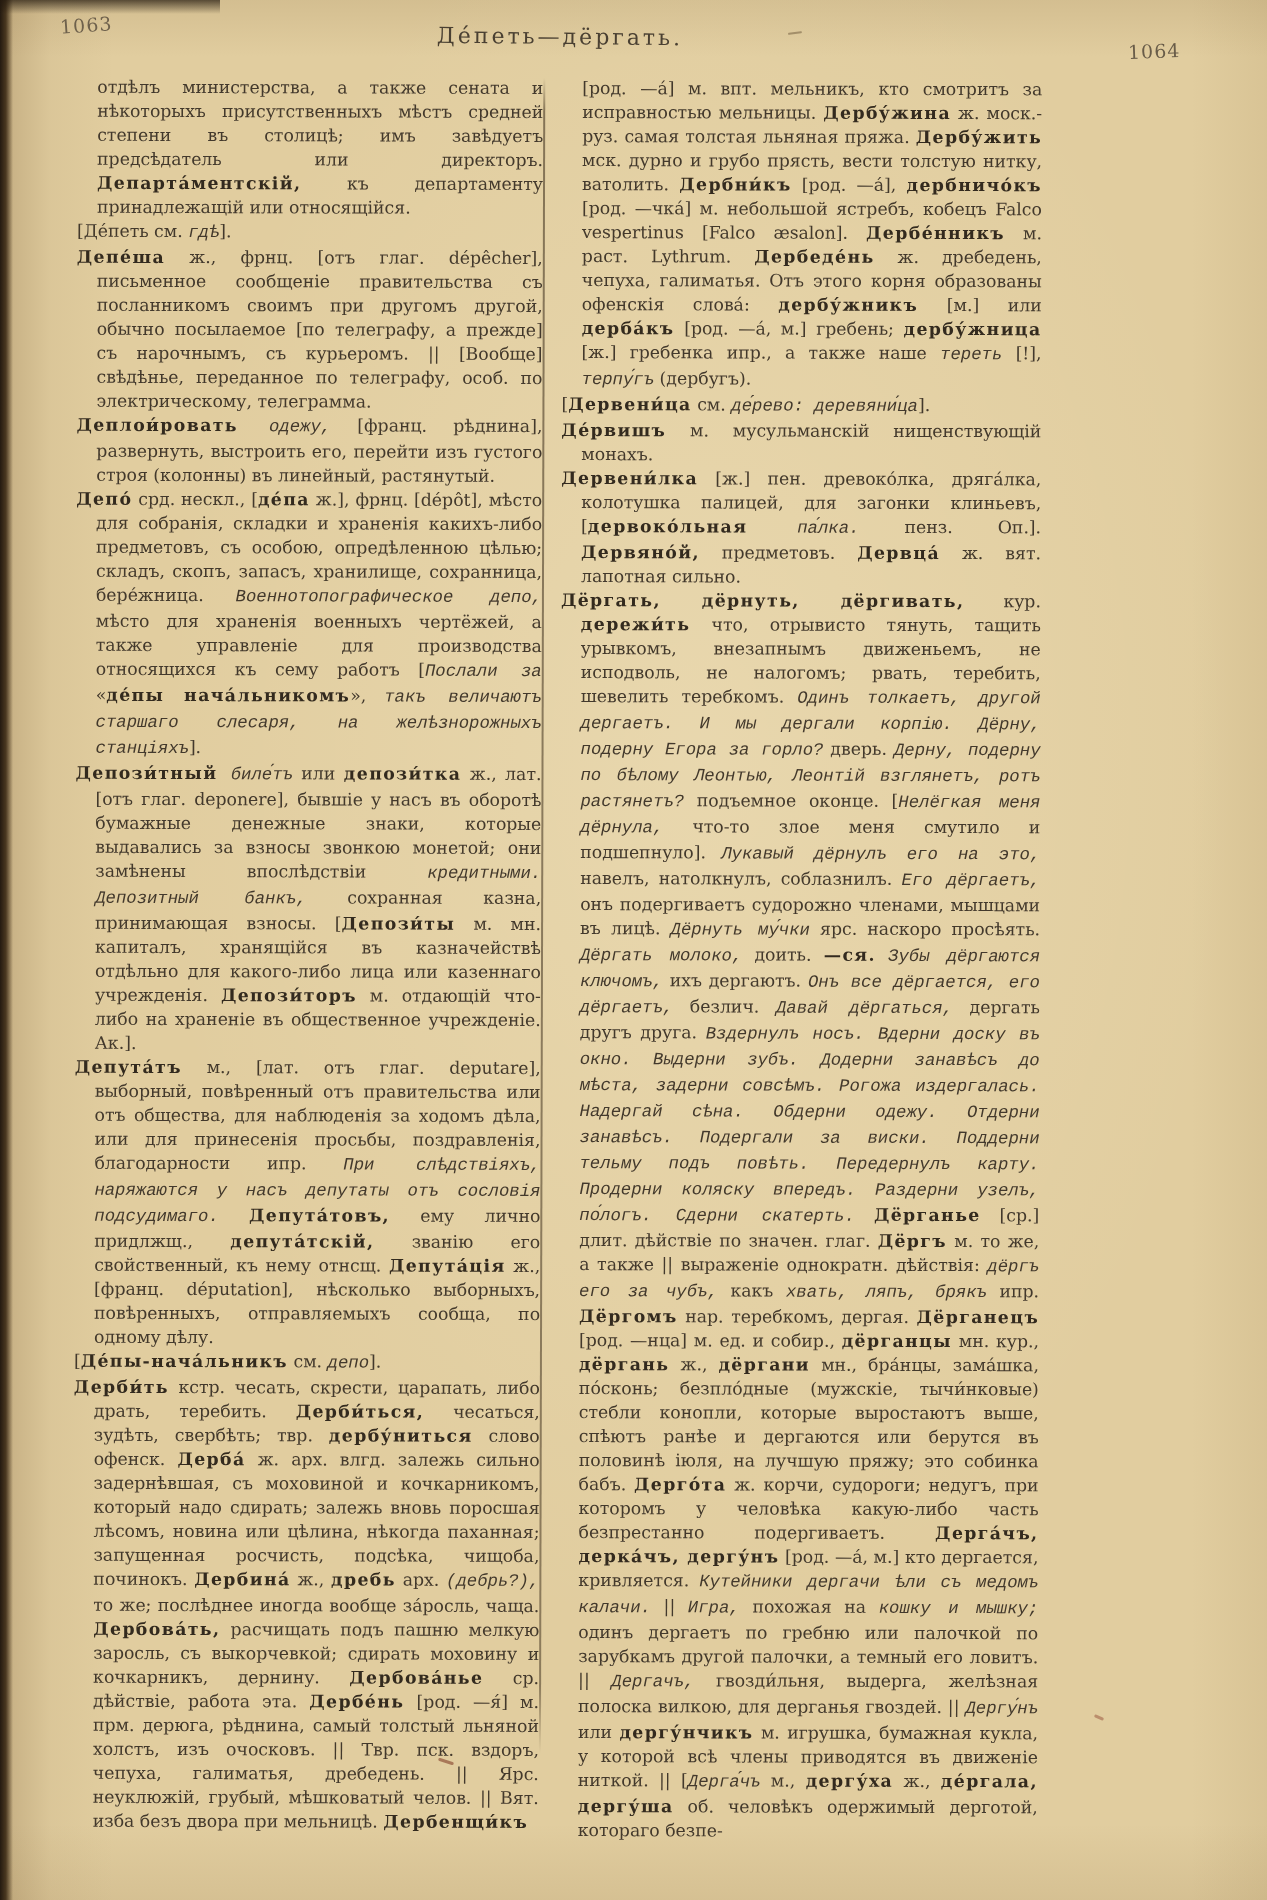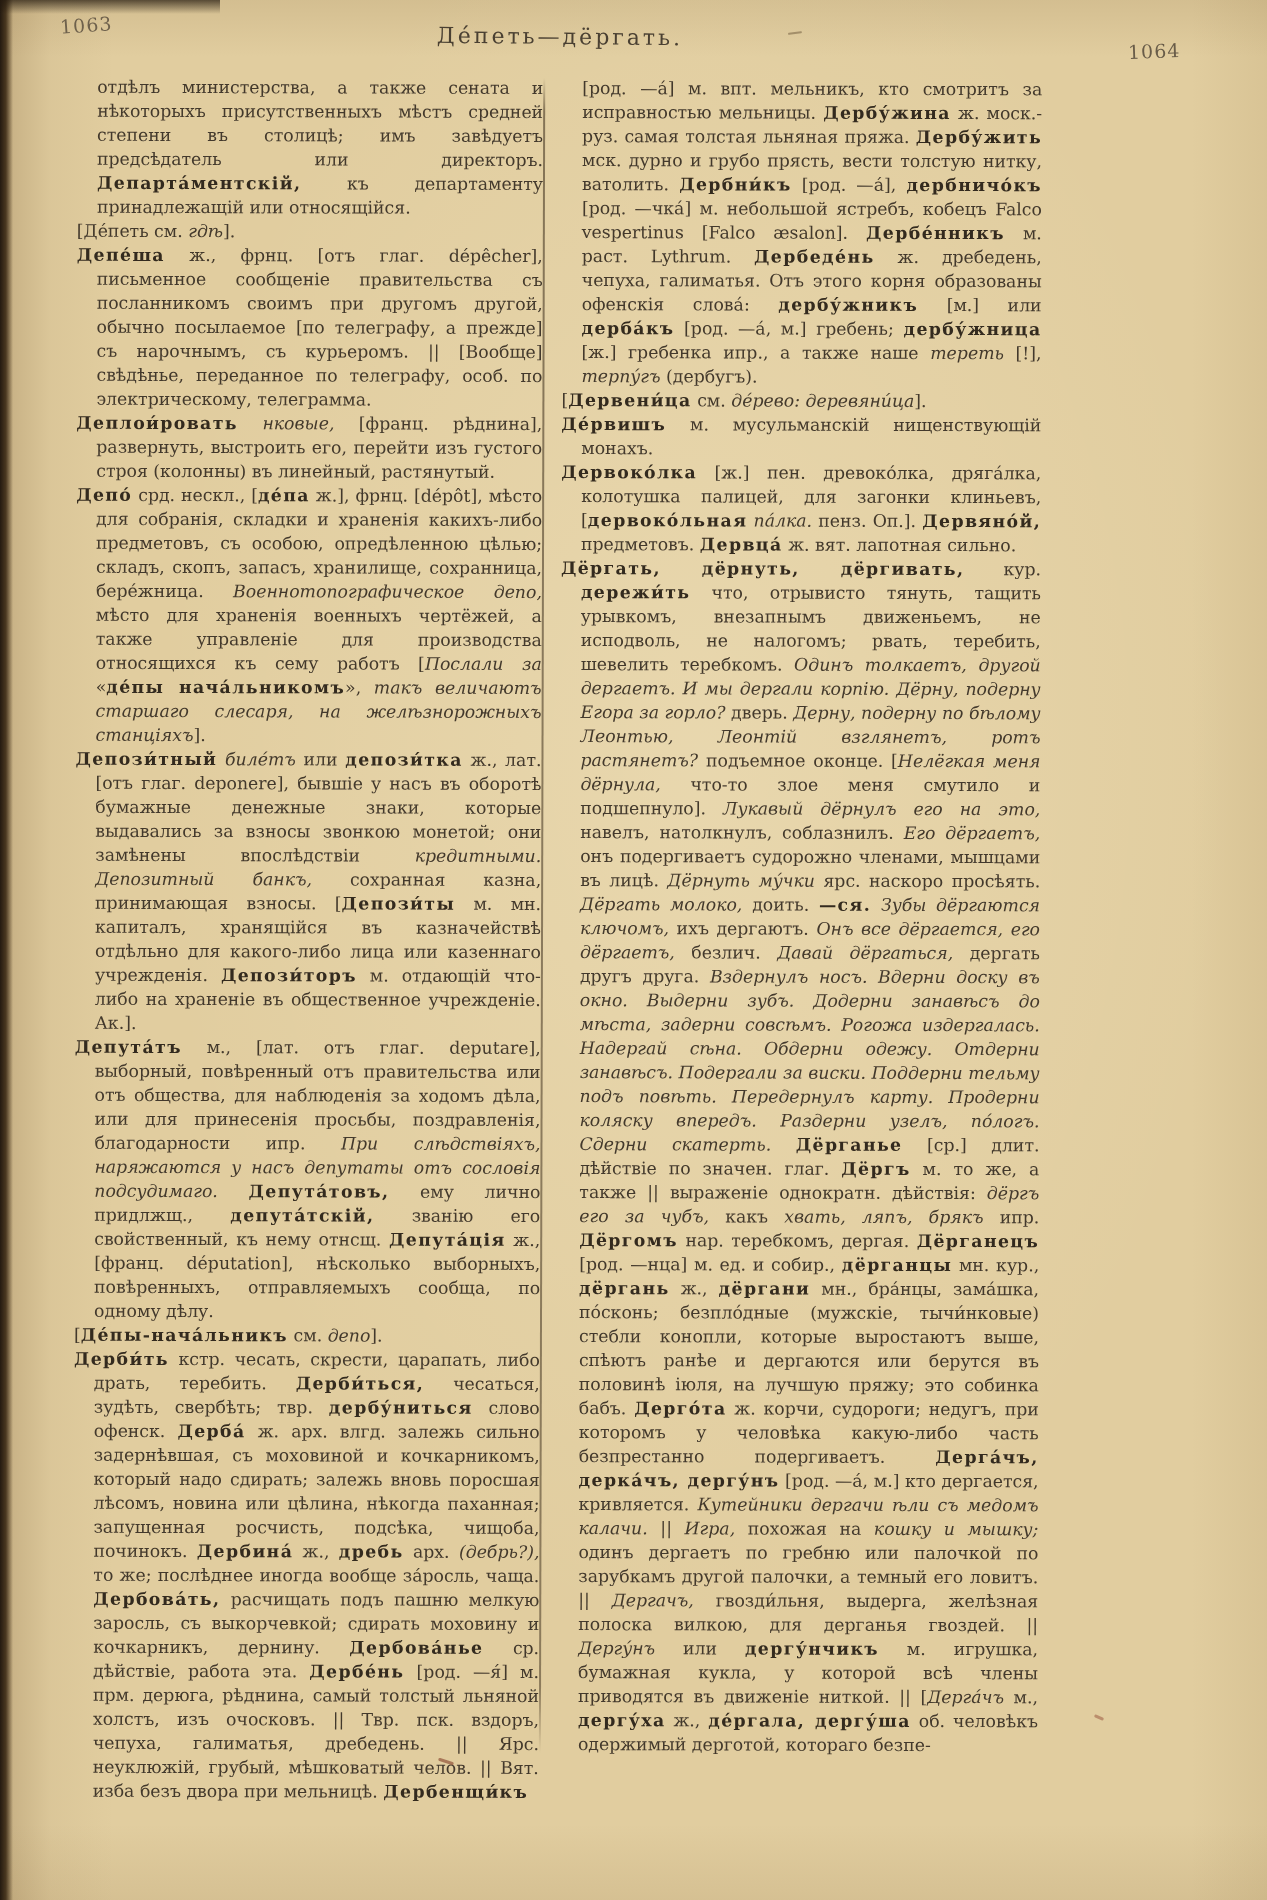--- a/index.html
+++ b/index.html
@@ -48,21 +48,21 @@
   .col-left{width:466px;}
   .col-right{width:480px;padding-left:17px;}
   .divider{
     width:2px;align-self:stretch;margin-top:2px;
     background:linear-gradient(180deg,rgba(70,55,35,.0),rgba(70,55,35,.6) 2%,rgba(70,55,35,.55) 96%,rgba(70,55,35,0));
     max-height:1675px;
   }
   .entry{margin:0;padding-left:20px;text-indent:-20px;}
   .entry.cont{text-indent:0;}
   .hw{font-weight:700;letter-spacing:1.4px;color:#332a1e;}
-  .it{font-style:italic;}
+  .it{font-style:italic;font-family:Liberation Mono, monospace;}
   .blemish1{
     position:absolute;left:438px;top:1760px;width:16px;height:3px;
     background:#8a4a33;opacity:.65;border-radius:2px;transform:rotate(18deg);
   }
   .blemish2{
     position:absolute;left:788px;top:32px;width:14px;height:2px;
     background:#6a5638;opacity:.5;border-radius:2px;transform:rotate(-8deg);
   }
   .blemish3{
     position:absolute;left:1094px;top:1716px;width:10px;height:3px;
@@ -78,33 +78,33 @@
 
   <div class="pagenum left">1063</div>
   <div class="running-title">Де́петь—дёргать.</div>
   <div class="pagenum right">1064</div>
 
   <div class="text-block">
     <div class="col col-left">
         <p class="entry cont"><span>отдѣлъ министерства, а также сената и нѣкоторыхъ присутственныхъ мѣстъ средней степени въ столицѣ; имъ завѣдуетъ предсѣдатель или директоръ. </span><span class="hw">Департа́ментскій,</span><span> къ департаменту принадлежащій или относящійся.</span></p>
         <p class="entry"><span>[Де́петь см. </span><span class="it">гдѣ</span><span>].</span></p>
         <p class="entry"><span class="hw">Депе́ша</span><span> ж., фрнц. [отъ глаг. dépêcher], письменное сообщеніе правительства съ посланникомъ своимъ при другомъ другой, обычно посылаемое [по телеграфу, а прежде] съ нарочнымъ, съ курьеромъ. || [Вообще] свѣдѣнье, переданное по телеграфу, особ. по электрическому, телеграмма.</span></p>
-        <p class="entry"><span class="hw">Деплои́ровать</span><span class="it"> нковые,</span><span> [франц. рѣднина], развернуть, выстроить его, перейти изъ густого строя (колонны) въ линейный, растянутый.</span></p>
+        <p class="entry"><span class="hw">Деплои́ровать</span><span class="it"> одежу,</span><span> [франц. рѣднина], развернуть, выстроить его, перейти изъ густого строя (колонны) въ линейный, растянутый.</span></p>
         <p class="entry"><span class="hw">Депо́</span><span> срд. нескл., [</span><span class="hw">де́па</span><span> ж.], фрнц. [dépôt], мѣсто для собранія, складки и храненія какихъ-либо предметовъ, съ особою, опредѣленною цѣлью; складъ, скопъ, запасъ, хранилище, сохранница, бере́жница. </span><span class="it">Военнотопографическое депо,</span><span> мѣсто для храненія военныхъ чертёжей, а также управленіе для производства относящихся къ сему работъ [</span><span class="it">Послали за</span><span> «</span><span class="hw">де́пы нача́льникомъ</span><span>», </span><span class="it">такъ величаютъ старшаго слесаря, на желѣзнорожныхъ станціяхъ</span><span>].</span></p>
         <p class="entry"><span class="hw">Депози́тный</span><span class="it"> биле́тъ</span><span> или </span><span class="hw">депози́тка</span><span> ж., лат. [отъ глаг. deponere], бывшіе у насъ въ оборотѣ бумажные денежные знаки, которые выдавались за взносы звонкою монетой; они замѣнены впослѣдствіи </span><span class="it">кредитными. Депозитный банкъ,</span><span> сохранная казна, принимающая взносы. [</span><span class="hw">Депози́ты</span><span> м. мн. капиталъ, хранящійся въ казначействѣ отдѣльно для какого-либо лица или казеннаго учрежденія. </span><span class="hw">Депози́торъ</span><span> м. отдающій что-либо на храненіе въ общественное учрежденіе. Ак.].</span></p>
         <p class="entry"><span class="hw">Депута́тъ</span><span> м., [лат. отъ глаг. deputare], выборный, повѣренный отъ правительства или отъ общества, для наблюденія за ходомъ дѣла, или для принесенія просьбы, поздравленія, благодарности ипр. </span><span class="it">При слѣдствіяхъ, наряжаются у насъ депутаты отъ сословія подсудимаго.</span><span> </span><span class="hw">Депута́товъ,</span><span> ему лично придлжщ., </span><span class="hw">депута́тскій,</span><span> званію его свойственный, къ нему отнсщ. </span><span class="hw">Депута́ція</span><span> ж., [франц. députation], нѣсколько выборныхъ, повѣренныхъ, отправляемыхъ сообща, по одному дѣлу.</span></p>
         <p class="entry"><span>[</span><span class="hw">Де́пы-нача́льникъ</span><span> см. </span><span class="it">депо</span><span>].</span></p>
         <p class="entry"><span class="hw">Дерби́ть</span><span> кстр. чесать, скрести, царапать, либо драть, теребить. </span><span class="hw">Дерби́ться,</span><span> чесаться, зудѣть, свербѣть; твр. </span><span class="hw">дербу́ниться</span><span> слово офенск. </span><span class="hw">Дерба́</span><span> ж. арх. влгд. залежь сильно задернѣвшая, съ моховиной и кочкарникомъ, который надо сдирать; залежь вновь поросшая лѣсомъ, новина или цѣлина, нѣкогда паханная; запущенная росчисть, подсѣка, чищоба, починокъ. </span><span class="hw">Дербина́</span><span> ж., </span><span class="hw">дребь</span><span> арх. </span><span class="it">(дебрь?),</span><span> то же; послѣднее иногда вообще за́росль, чаща. </span><span class="hw">Дербова́ть,</span><span> расчищать подъ пашню мелкую заросль, съ выкорчевкой; сдирать моховину и кочкарникъ, дернину. </span><span class="hw">Дербова́нье</span><span> ср. дѣйствіе, работа эта. </span><span class="hw">Дербе́нь</span><span> [род. —я́] м. прм. дерюга, рѣднина, самый толстый льняной холстъ, изъ очосковъ. || Твр. пск. вздоръ, чепуха, галиматья, дребедень. || Ярс. неуклюжій, грубый, мѣшковатый челов. || Вят. изба безъ двора при мельницѣ. </span><span class="hw">Дербенщи́къ</span></p>
       </div>
     <div class="divider"></div>
     <div class="col col-right">
         <p class="entry cont"><span>[род. —а́] м. впт. мельникъ, кто смотритъ за исправностью мельницы. </span><span class="hw">Дербу́жина</span><span> ж. моск.-руз. самая толстая льняная пряжа. </span><span class="hw">Дербу́жить</span><span> мск. дурно и грубо прясть, вести толстую нитку, ватолить. </span><span class="hw">Дербни́къ</span><span> [род. —а́], </span><span class="hw">дербничо́къ</span><span> [род. —чка́] м. небольшой ястребъ, кобецъ Falco vespertinus [Falco æsalon]. </span><span class="hw">Дербе́нникъ</span><span> м. раст. Lythrum. </span><span class="hw">Дербеде́нь</span><span> ж. дребедень, чепуха, галиматья. Отъ этого корня образованы офенскія слова́: </span><span class="hw">дербу́жникъ</span><span> [м.] или </span><span class="hw">дерба́къ</span><span> [род. —а́, м.] гребень; </span><span class="hw">дербу́жница</span><span> [ж.] гребенка ипр., а также наше </span><span class="it">тереть</span><span> [!], </span><span class="it">терпу́гъ</span><span> (дербугъ).</span></p>
         <p class="entry"><span>[</span><span class="hw">Дервени́ца</span><span> см. </span><span class="it">де́рево: деревяни́ца</span><span>].</span></p>
         <p class="entry"><span class="hw">Де́рвишъ</span><span> м. мусульманскій нищенствующій монахъ.</span></p>
-        <p class="entry"><span class="hw">Дервоко́лка</span><span> [ж.] пен. древоко́лка, дряга́лка, колотушка палицей, для загонки клиньевъ, [</span><span class="hw">дервоко́льная</span><span class="it"> па́лка.</span><span> пенз. Оп.]. </span><span class="hw">Дервяно́й,</span><span> предметовъ. </span><span class="hw">Дервца́</span><span> ж. вят. лапотная сильно.</span></p>
+        <p class="entry"><span class="hw">Дервени́лка</span><span> [ж.] пен. древоко́лка, дряга́лка, колотушка палицей, для загонки клиньевъ, [</span><span class="hw">дервоко́льная</span><span class="it"> па́лка.</span><span> пенз. Оп.]. </span><span class="hw">Дервяно́й,</span><span> предметовъ. </span><span class="hw">Дервца́</span><span> ж. вят. лапотная сильно.</span></p>
         <p class="entry"><span class="hw">Дёргать, дёрнуть, дёргивать,</span><span> кур. </span><span class="hw">дережи́ть</span><span> что, отрывисто тянуть, тащить урывкомъ, внезапнымъ движеньемъ, не исподволь, не налогомъ; рвать, теребить, шевелить теребкомъ. </span><span class="it">Одинъ толкаетъ, другой дергаетъ. И мы дергали корпію. Дёрну, подерну Егора за горло?</span><span> дверь. </span><span class="it">Дерну, подерну по бѣлому Леонтью, Леонтій взглянетъ, ротъ растянетъ?</span><span> подъемное оконце. [</span><span class="it">Нелёгкая меня дёрнула,</span><span> что-то злое меня смутило и подшепнуло]. </span><span class="it">Лукавый дёрнулъ его на это,</span><span> навелъ, натолкнулъ, соблазнилъ. </span><span class="it">Его дёргаетъ,</span><span> онъ подергиваетъ судорожно членами, мышцами въ лицѣ. </span><span class="it">Дёрнуть му́чки</span><span> ярс. наскоро просѣять. </span><span class="it">Дёргать молоко,</span><span> доить. </span><span class="hw">—ся.</span><span> </span><span class="it">Зубы дёргаются ключомъ,</span><span> ихъ дергаютъ. </span><span class="it">Онъ все дёргается, его дёргаетъ,</span><span> безлич. </span><span class="it">Давай дёргаться,</span><span> дергать другъ друга. </span><span class="it">Вздернулъ носъ. Вдерни доску въ окно. Выдерни зубъ. Додерни занавѣсъ до мѣста, задерни совсѣмъ. Рогожа издергалась. Надергай сѣна. Обдерни одежу. Отдерни занавѣсъ. Подергали за виски. Поддерни тельму подъ повѣть. Передернулъ карту. Продерни коляску впередъ. Раздерни узелъ, по́логъ. Сдерни скатерть.</span><span> </span><span class="hw">Дёрганье</span><span> [ср.] длит. дѣйствіе по значен. глаг. </span><span class="hw">Дёргъ</span><span> м. то же, а также || выраженіе однократн. дѣйствія: </span><span class="it">дёргъ его за чубъ,</span><span> какъ </span><span class="it">хвать, ляпъ, брякъ</span><span> ипр. </span><span class="hw">Дёргомъ</span><span> нар. теребкомъ, дергая. </span><span class="hw">Дёрганецъ</span><span> [род. —нца] м. ед. и собир., </span><span class="hw">дёрганцы</span><span> мн. кур., </span><span class="hw">дёргань</span><span> ж., </span><span class="hw">дёргани</span><span> мн., бра́нцы, зама́шка, по́сконь; безпло́дные (мужскіе, тычи́нковые) стебли конопли, которые выростаютъ выше, спѣютъ ранѣе и дергаются или берутся въ половинѣ іюля, на лучшую пряжу; это собинка бабъ. </span><span class="hw">Дерго́та</span><span> ж. корчи, судороги; недугъ, при которомъ у человѣка какую-либо часть безпрестанно подергиваетъ. </span><span class="hw">Дерга́чъ, дерка́чъ, дергу́нъ</span><span> [род. —а́, м.] кто дергается, кривляется. </span><span class="it">Кутейники дергачи ѣли съ медомъ калачи.</span><span> || </span><span class="it">Игра,</span><span> похожая на </span><span class="it">кошку и мышку;</span><span> одинъ дергаетъ по гребню или палочкой по зарубкамъ другой палочки, а темный его ловитъ. || </span><span class="it">Дергачъ,</span><span> гвозди́льня, выдерга, желѣзная полоска вилкою, для дерганья гвоздей. || </span><span class="it">Дергу́нъ</span><span> или </span><span class="hw">дергу́нчикъ</span><span> м. игрушка, бумажная кукла, у которой всѣ члены приводятся въ движеніе ниткой. || [</span><span class="it">Дерга́чъ</span><span> м., </span><span class="hw">дергу́ха</span><span> ж., </span><span class="hw">де́ргала, дергу́ша</span><span> об. человѣкъ одержимый дерготой, котораго безпе-</span></p>
       </div>
   </div>
 
   <div class="blemish1"></div>
   <div class="blemish2"></div>
   <div class="blemish3"></div>
 </div>
 
 </body></html>

